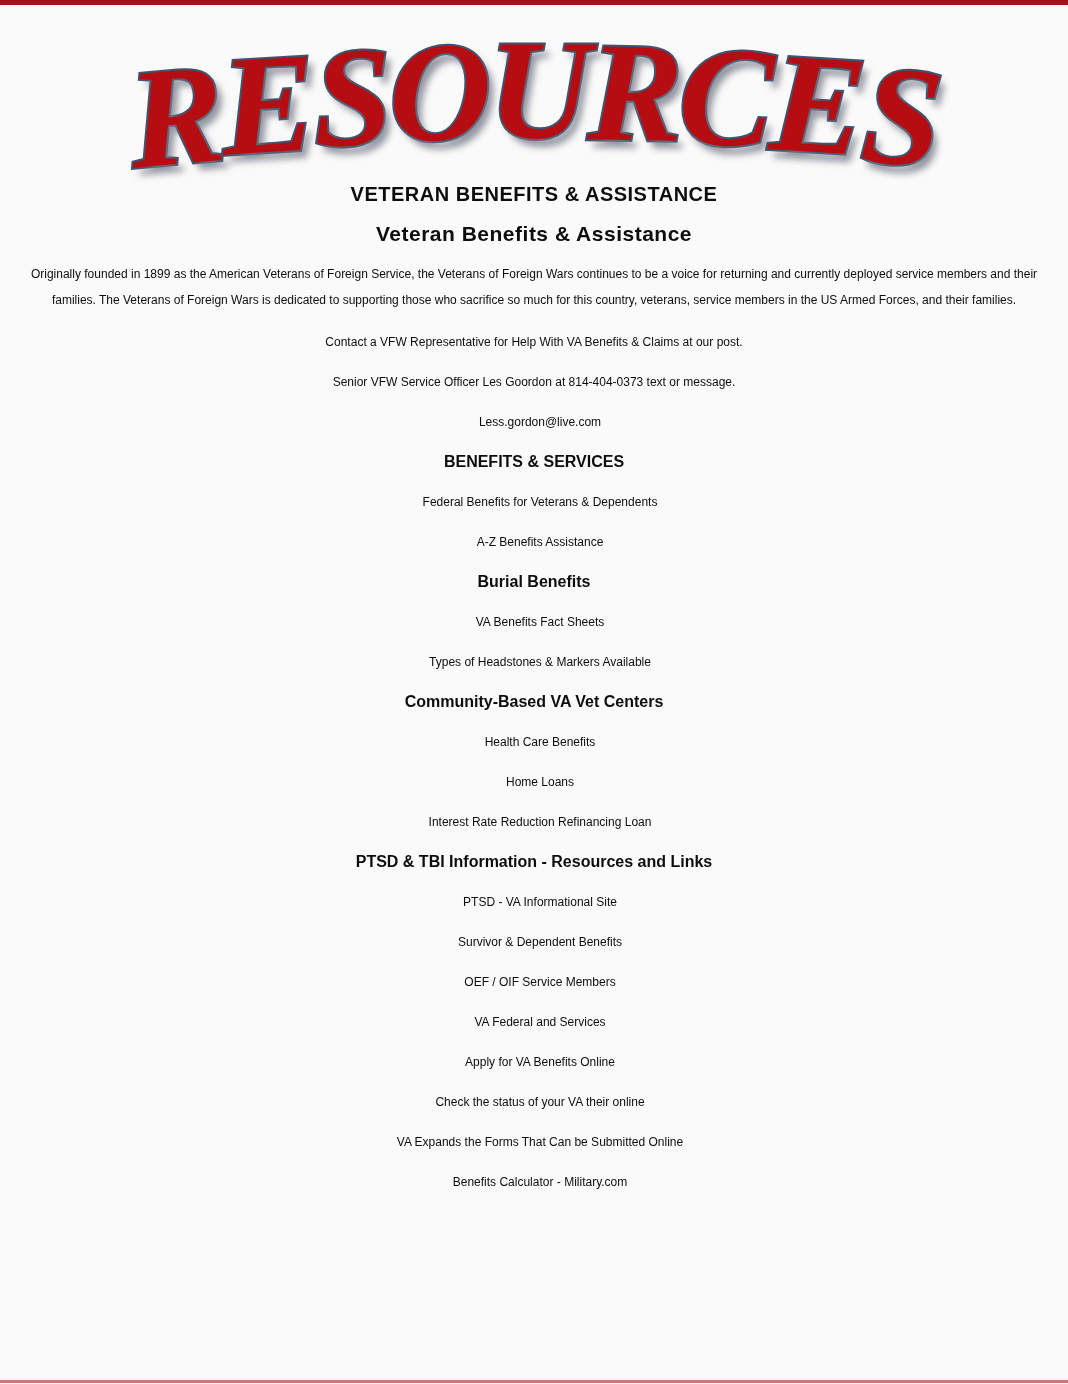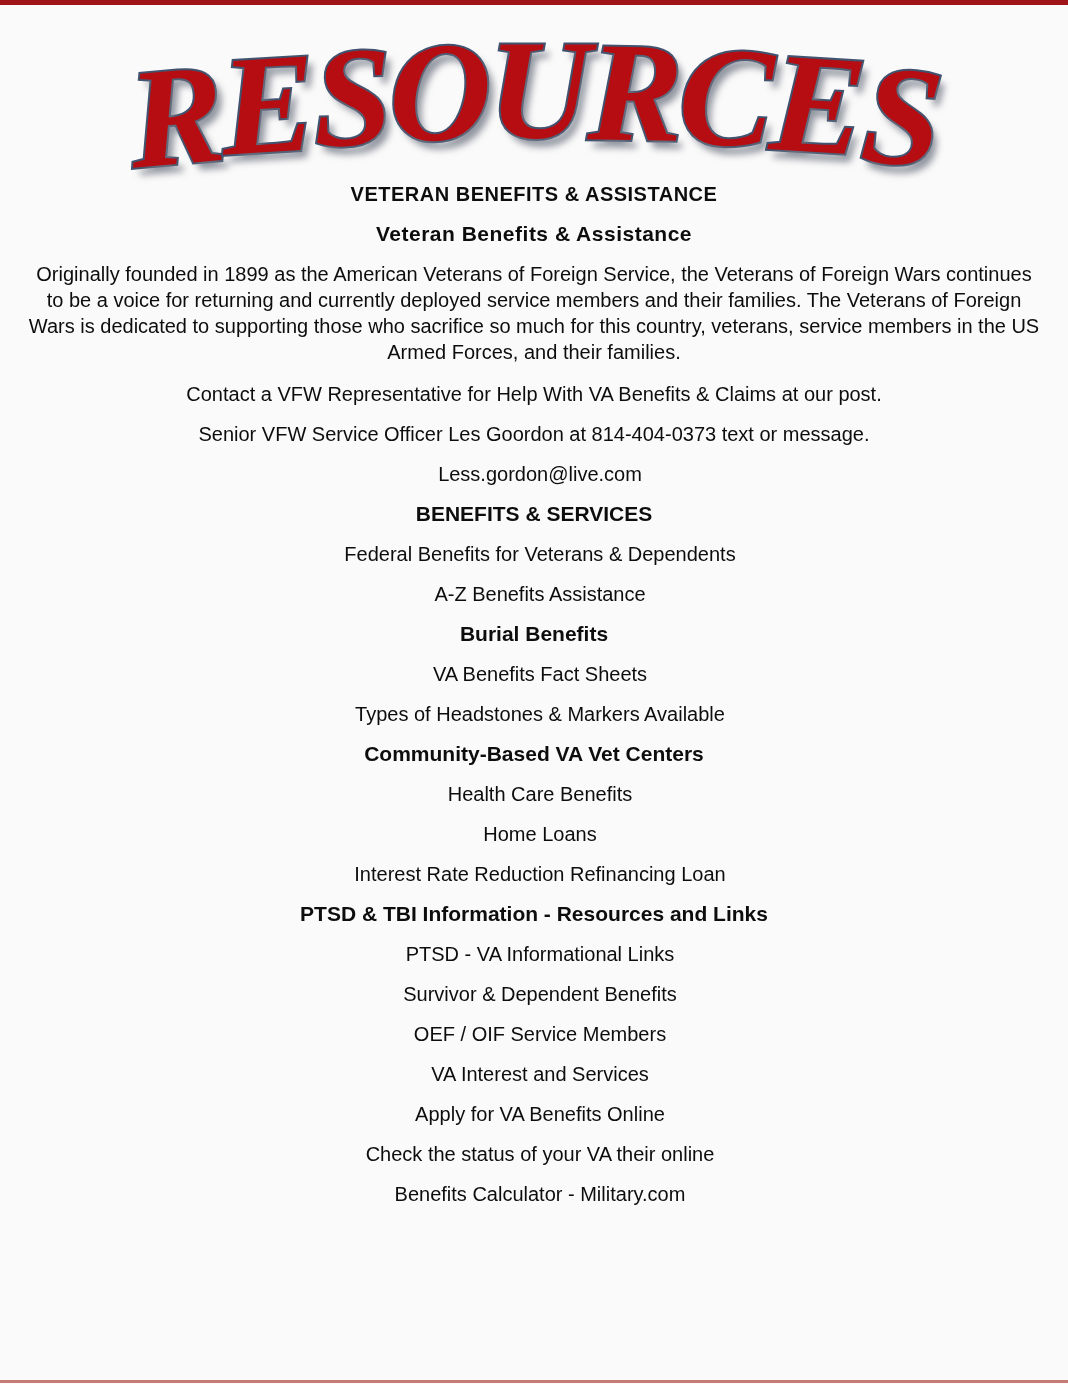--- a/index.html
+++ b/index.html
@@ -56,21 +56,21 @@
   .wordart span:nth-child(2) { transform: translateY(10px) rotate(-3.5deg); }
   .wordart span:nth-child(3) { transform: translateY(3px)  rotate(-2deg); }
   .wordart span:nth-child(4) { transform: translateY(-2px) rotate(-1deg); }
   .wordart span:nth-child(5) { transform: translateY(-4px) rotate(0deg); }
   .wordart span:nth-child(6) { transform: translateY(-2px) rotate(1deg); }
   .wordart span:nth-child(7) { transform: translateY(3px)  rotate(2deg); }
   .wordart span:nth-child(8) { transform: translateY(10px) rotate(3.5deg); }
   .wordart span:nth-child(9) { transform: translateY(22px) rotate(5deg); }
   
   .line {
-    font-size: 20px;
+    font-size: 12px;
     line-height: 26px;
     margin: 0 auto 14px auto;
   }
   .caps-heading {
     font-weight: bold;
     font-size: 20px;
     letter-spacing: 0.5px;
     margin-top: 10px;
   }
   .sub-heading {
@@ -78,21 +78,21 @@
     font-size: 21px;
     letter-spacing: 0.5px;
     margin-top: 6px;
   }
   .intro {
     max-width: 1015px;
     margin-bottom: 16px;
   }
   .section-heading {
     font-weight: bold;
-    font-size: 21px;
+    font-size: 16px;
     margin-top: 8px;
   }
   .resource { cursor: pointer; padding-left: 12px; }
 </style>
 </head>
 <body>
 
 <div class="top-bar"></div>
 
 <div class="page">
@@ -120,23 +120,24 @@
 
   <div class="line resource">VA Benefits Fact Sheets</div>
   <div class="line resource">Types of Headstones &amp; Markers Available</div>
 
   <div class="line section-heading">Community-Based VA Vet Centers</div>
   <div class="line resource">Health Care Benefits</div>
   <div class="line resource">Home Loans</div>
   <div class="line resource">Interest Rate Reduction Refinancing Loan</div>
 
   <div class="line section-heading">PTSD &amp; TBI Information - Resources and Links</div>
-  <div class="line resource">PTSD - VA Informational Links</div>
+  <div class="line resource">PTSD - VA Informational Site</div>
   <div class="line resource">Survivor &amp; Dependent Benefits</div>
   <div class="line resource">OEF / OIF Service Members</div>
-  <div class="line resource">VA Interest and Services</div>
+  <div class="line resource">VA Federal and Services</div>
   <div class="line resource">Apply for VA Benefits Online</div>
   <div class="line resource">Check the status of your VA their online</div>
+  <div class="line resource">VA Expands the Forms That Can be Submitted Online</div>
   <div class="line resource">Benefits Calculator - Military.com</div>
 
 </div>
 
 <div class="bottom-bar"></div>
 
 </body></html>

